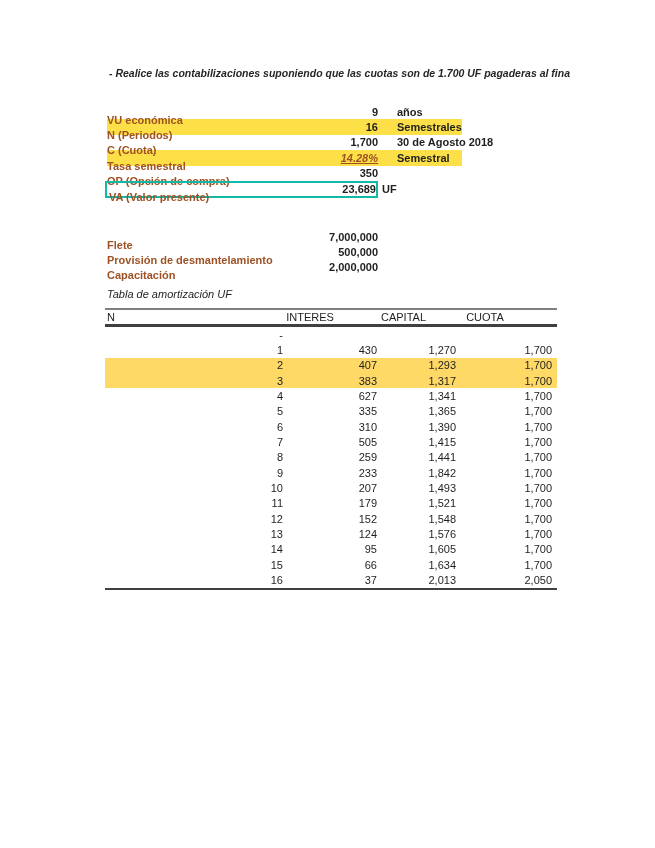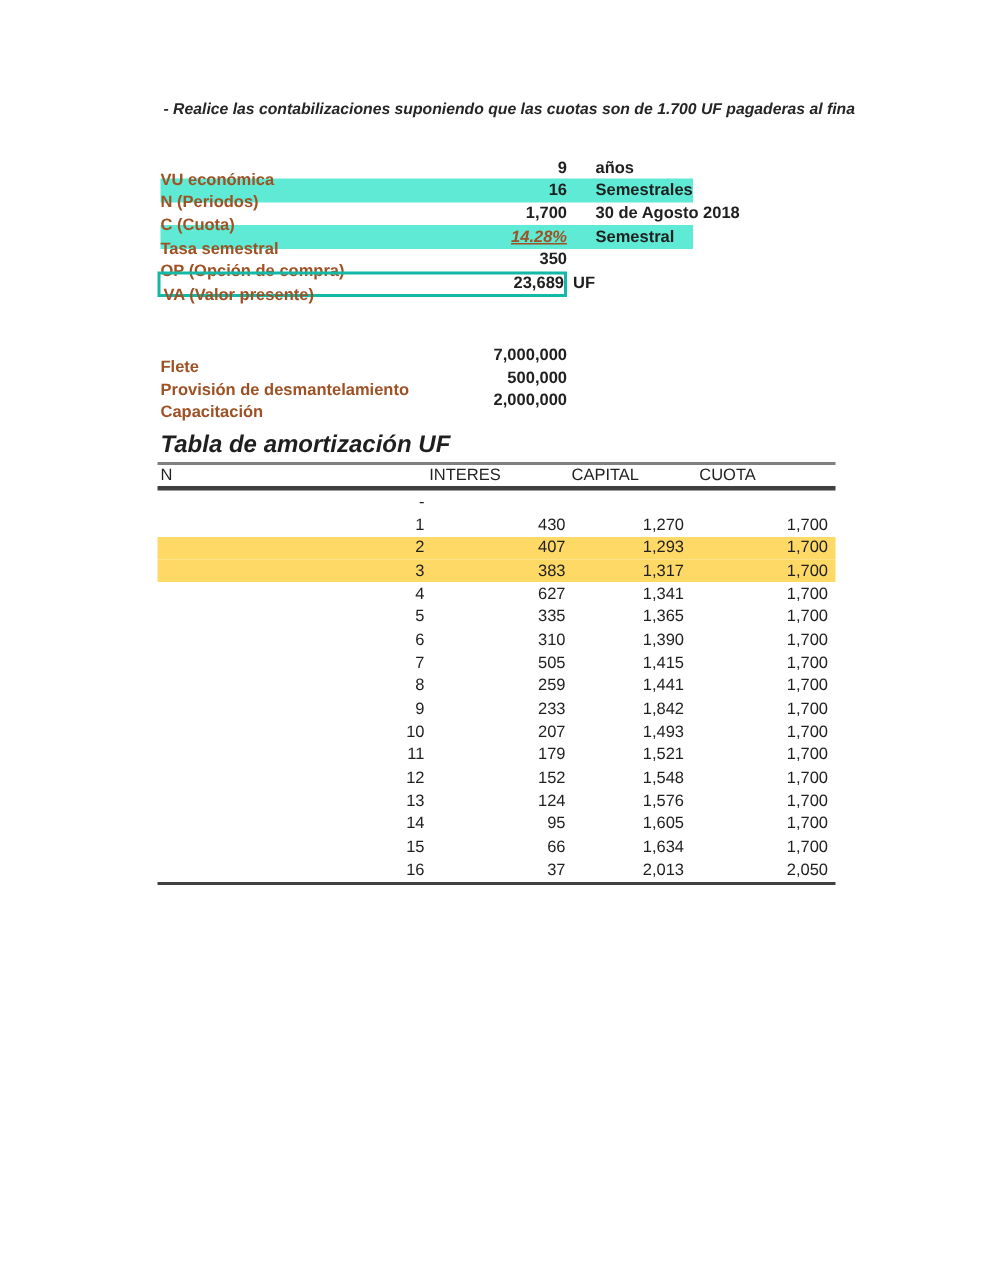--- a/index.html
+++ b/index.html
@@ -14,21 +14,21 @@
 
   .doc-title {
     position: absolute; left: 109px; top: 67px;
     font-size: 10.5px; font-weight: bold; font-style: italic;
     color: #262626; white-space: nowrap;
   }
 
   
   .param-block { position: absolute; left: 107px; top: 104px; width: 355px; }
   .prow { display: flex; align-items: center; height: 15.4px; font-size: 11px; font-weight: bold; }
-  .prow.green { background: #5eead4; }
+  .prow.green { background: #fde047; }
   .plabel { flex: 0 0 175px; color: #9E5124; white-space: nowrap; overflow: visible; margin-top: 16px; }
   .pvalue { flex: 0 0 96px; text-align: right; color: #1f1f1f; white-space: nowrap; }
   .punit  { margin-left: 19px; white-space: nowrap; color: #1f1f1f; }
   .rate-link { color: #9E5124; font-style: italic; text-decoration: underline; }
 
   .varow { height: 17px; }
   .vabox {
     display: flex; align-items: center;
     border: 2px solid #14b8a6; box-sizing: border-box;
     height: 17px; margin-left: -2px;
@@ -36,21 +36,21 @@
   .vabox .plabel { flex: 0 0 173px; padding-left: 2px; box-sizing: border-box; }
   .vabox .pvalue { flex: 0 0 96px; }
   .varow .punit { margin-left: 4px; }
 
   
   .cost-block { position: absolute; left: 107px; top: 229px; width: 355px; }
 
   
   .amort-title {
     position: absolute; left: 107px; top: 288px;
-    font-size: 16px; font-weight: bold; font-style: italic; color: #1f1f1f;
+    font-size: 11px; font-weight: normal; font-style: italic; color: #1f1f1f;
     white-space: nowrap;
   }
   .amort-table { position: absolute; left: 105px; top: 308px; width: 452px; font-size: 11px; }
   .thead {
     display: flex; align-items: center; height: 14px;
     border-top: 2px solid #7f7f7f;
     border-bottom: 3px solid #404040;
   }
   .th { white-space: nowrap; box-sizing: border-box; }
   .th.c-n      { flex: 0 0 178px; text-align: left; padding-left: 2px; }

